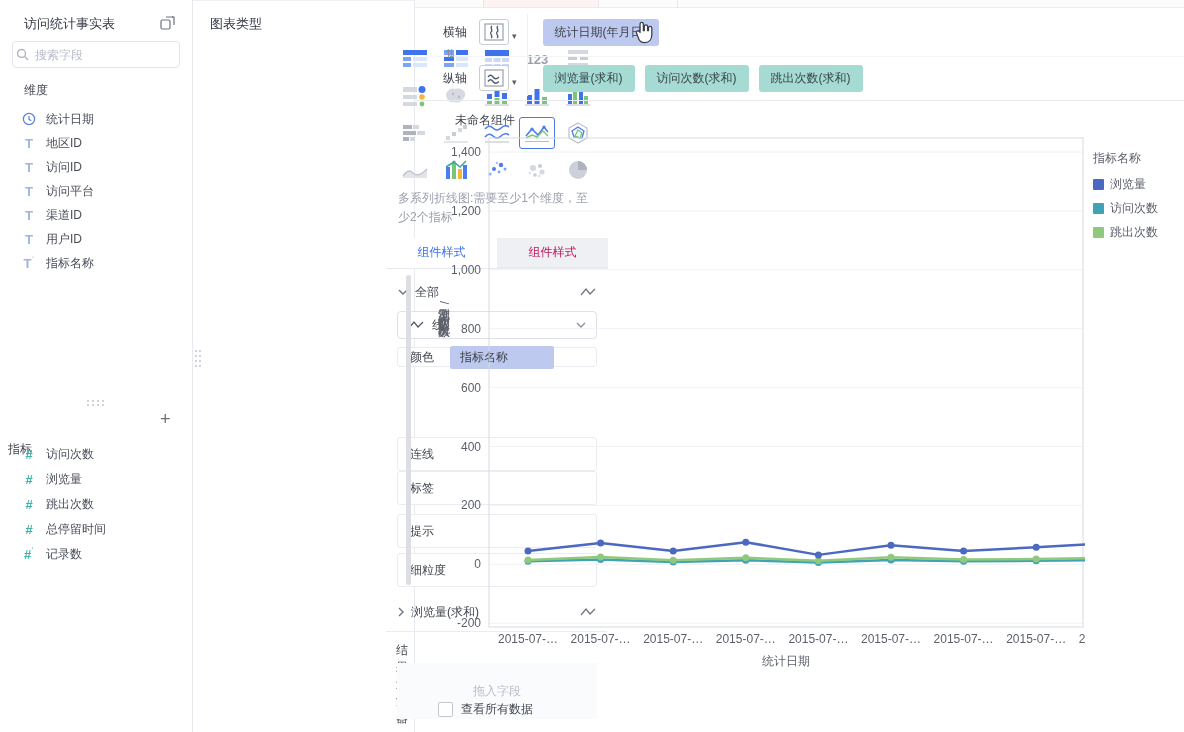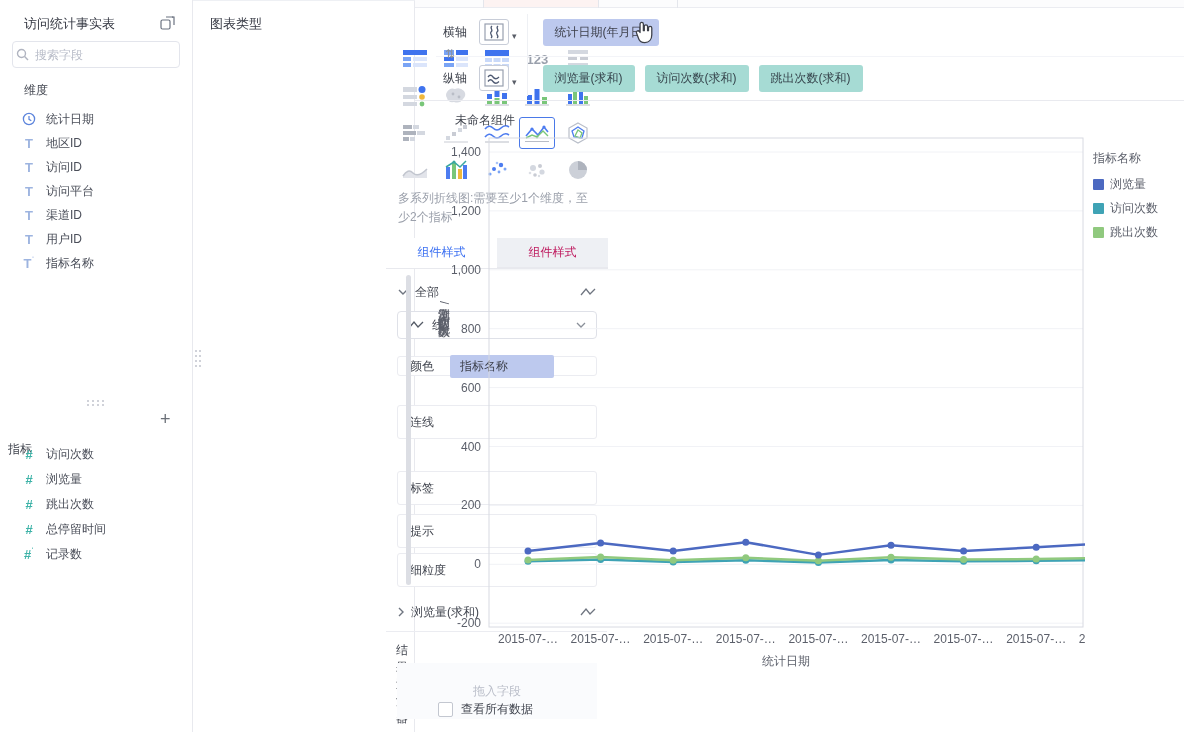--- a/index.html
+++ b/index.html
@@ -370,25 +370,25 @@
           </svg>
         </span>
       <span>线</span>
       <span style="margin-left:auto;">
           <svg class="icon" width="10" height="6" viewBox="0 0 10 6">
             <polyline points="1,1 5,5 9,1" fill="none" stroke="#8a8f99" stroke-width="1.3"></polyline>
           </svg>
         </span>
     </div>
 
-    <div class="prop-card" style="top:355px; height:20px;">
+    <div class="prop-card" style="top:346px; height:20px;">
       <span>颜色</span>
       <span class="chip-dim" style="margin-left:16px; width:104px;">指标名称</span>
     </div>
-    <div class="prop-card" style="top:404px;">
+    <div class="prop-card" style="top:436px;">
         <span>连线</span>
       </div>
     <div class="prop-card" style="top:470px;">
         <span>标签</span>
       </div>
     <div class="prop-card" style="top:513px;">
         <span>提示</span>
       </div>
     <div class="prop-card" style="top:552px;">
         <span>细粒度</span>

